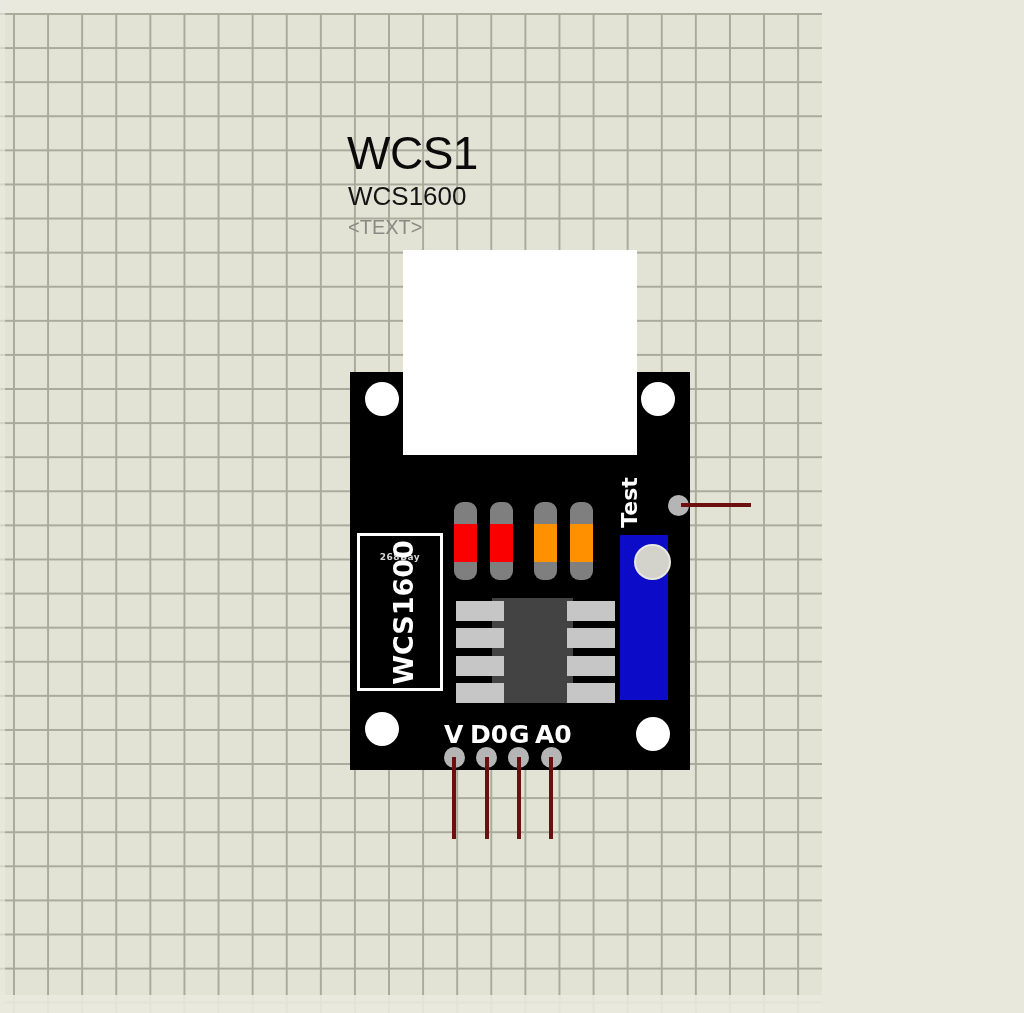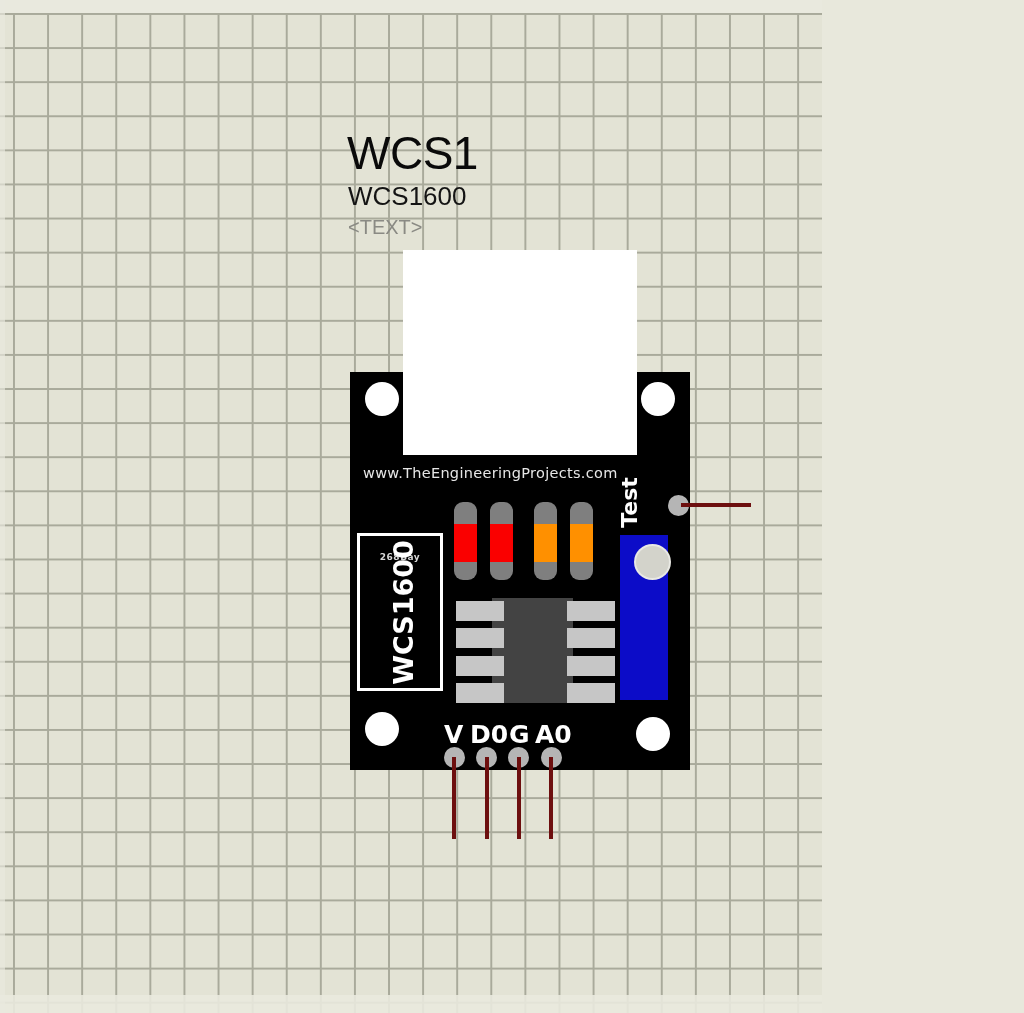--- a/index.html
+++ b/index.html
@@ -156,21 +156,20 @@
   <div class="lbl" id="lbl-val">WCS1600</div>
   <div class="lbl" id="lbl-text">&lt;TEXT&gt;</div>
 
   <div id="pcb" style="background: rgb(0, 0, 0);">
 
     <div class="mhole" id="mhole-tl"></div>
     <div class="mhole" id="mhole-tr"></div>
     <div class="mhole" id="mhole-bl"></div>
     <div class="mhole" id="mhole-br"></div>
 
-    <div id="silk-url">www.TheEngineeringProjects.com</div>
 
     <div id="marking-box">
       <div id="marking-small">268Bay</div>
       <div id="marking-main">
         <span>WCS1600</span>
       </div>
     </div>
 
     <div class="led" id="led0">
         <div class="led-body" style="background: rgb(250, 0, 0);"></div>

